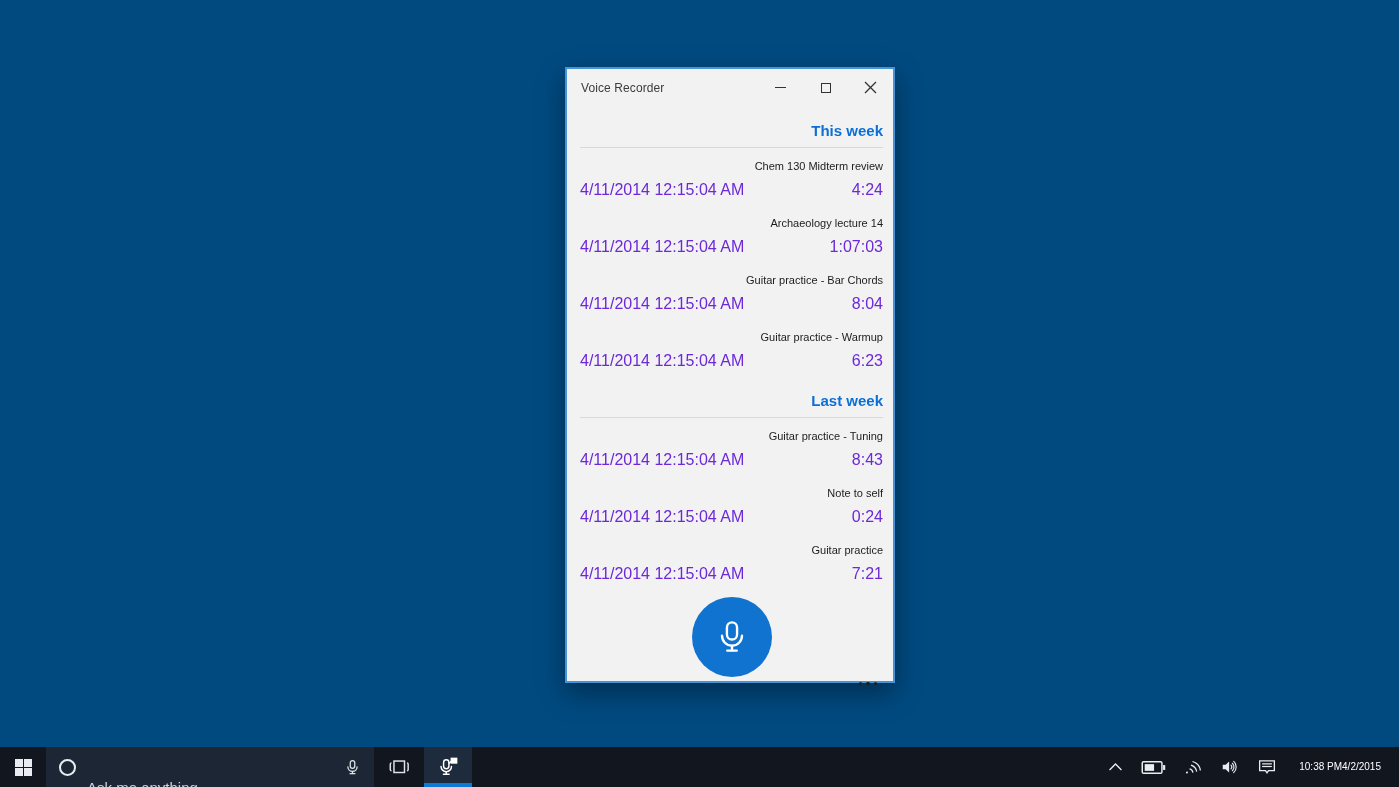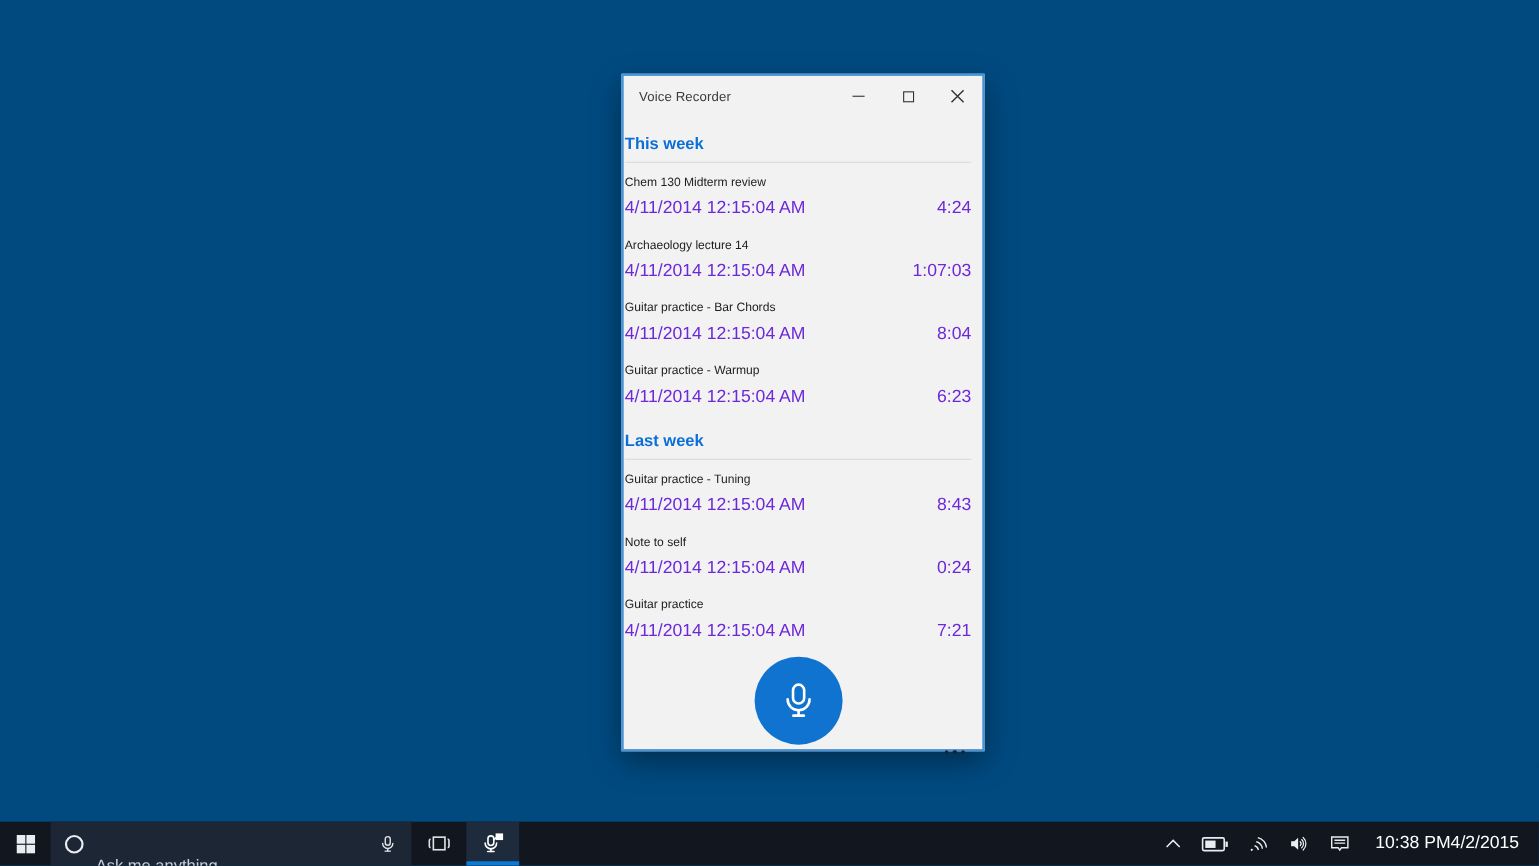--- a/index.html
+++ b/index.html
@@ -18,21 +18,21 @@
     border:2px solid var(--window-border, #4693d8);
     box-shadow: 0 10px 26px rgba(0,0,0,.38);
   }
   .titlebar { height:37px; display:flex; align-items:center; padding-left:14px; }
   .win-title { font-size:12px; color:#3c3c3c; letter-spacing:.1px; }
   .caption-buttons { margin-left:auto; display:flex; height:100%; }
   .caption-buttons button { width:45px; height:100%; display:flex; align-items:center; justify-content:center; }
   .glyph-min { width:11px; height:1.5px; background:#333; }
   .glyph-max { width:10px; height:10px; border:1.4px solid #333; }
 
-  .content { position:relative; height:577px; padding:0 10px 0 1px; }
+  .content { position:relative; height:577px; padding:0 10px 0 13px;text-align:right; }
 
   .section-header {
     font-size:15px; font-weight:bold; color:var(--accent, #0a6fd6);
     padding-bottom:8px; border-bottom:1px solid #d9d9d9;
   }
   .section-header.first { margin-top:16px; }
   .section-header.later { margin-top:16px; }
 
   .row { padding:9px 0 8px; }
   .row-title { font-size:11px; color:#1c1c1c; line-height:19px; }
@@ -67,21 +67,21 @@
   .taskview-btn { width:50px; display:flex; align-items:center; justify-content:center; }
   .app-btn {
     width:48px; position:relative; display:flex; align-items:center; justify-content:center;
     background: var(--taskbar-button-active-bg, #1e2b3c);
   }
   .app-btn .underline { position:absolute; left:0; right:0; bottom:0; height:4px; background:var(--taskbar-active-underline, #0b7bd7); }
   .tb-spacer { flex:1; }
   .tray { display:flex; align-items:center; gap:13px; padding-right:16px; }
   .tray button { display:flex; align-items:center; justify-content:center; padding:2px; }
   .wifi-skew { transform: skewX(-8deg); }
-  .clock { text-align:left; color:#ffffff; font-size:16px; line-height:14px; margin-left:5px; }
+  .clock { text-align:left; color:#ffffff; font-size:10px; line-height:14px; margin-left:5px; }
 </style>
 </head>
 <body>
 
 <div class="desktop">
 
   <div class="window">
 
     <div class="titlebar">
       <span class="win-title">Voice Recorder</span>

